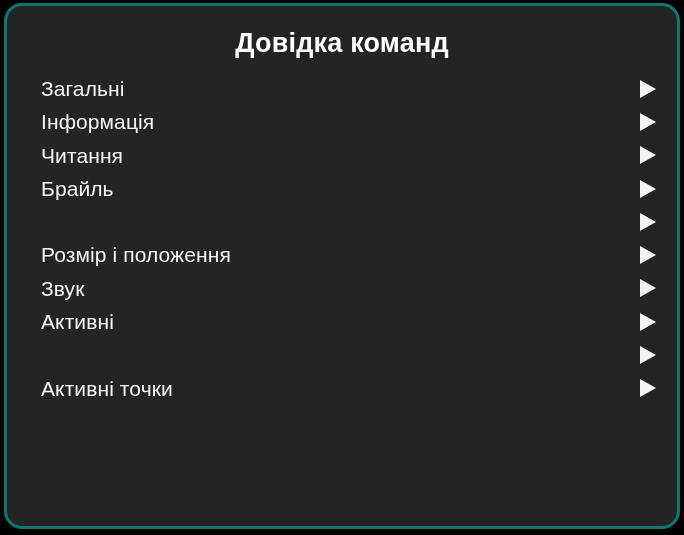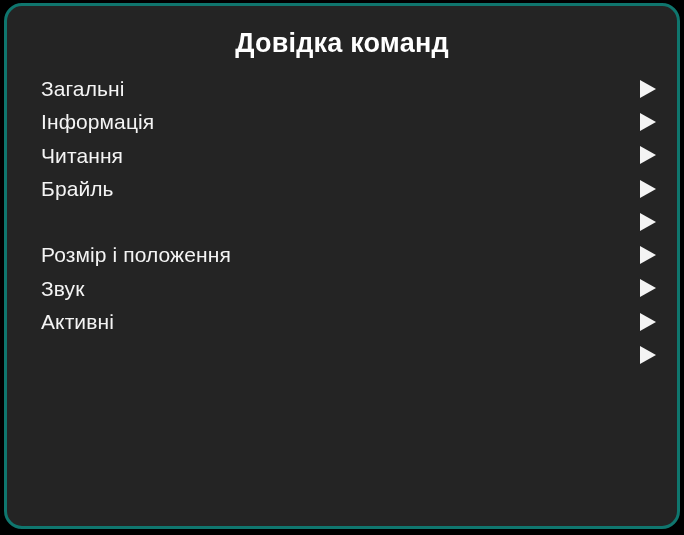--- a/index.html
+++ b/index.html
@@ -138,16 +138,20 @@
       <li class="menu-row">
         <span class="menu-label">Активні</span>
         <span class="menu-arrow"></span>
       </li>
 
       <li class="menu-row">
         <span class="menu-arrow"></span>
       </li>
 
 
+      <li class="menu-row">
+        <span class="menu-label">Активні точки</span>
+        <span class="menu-arrow"></span>
+      </li>
 
     </ul>
   </div>
 </div>
 
 </body></html>

